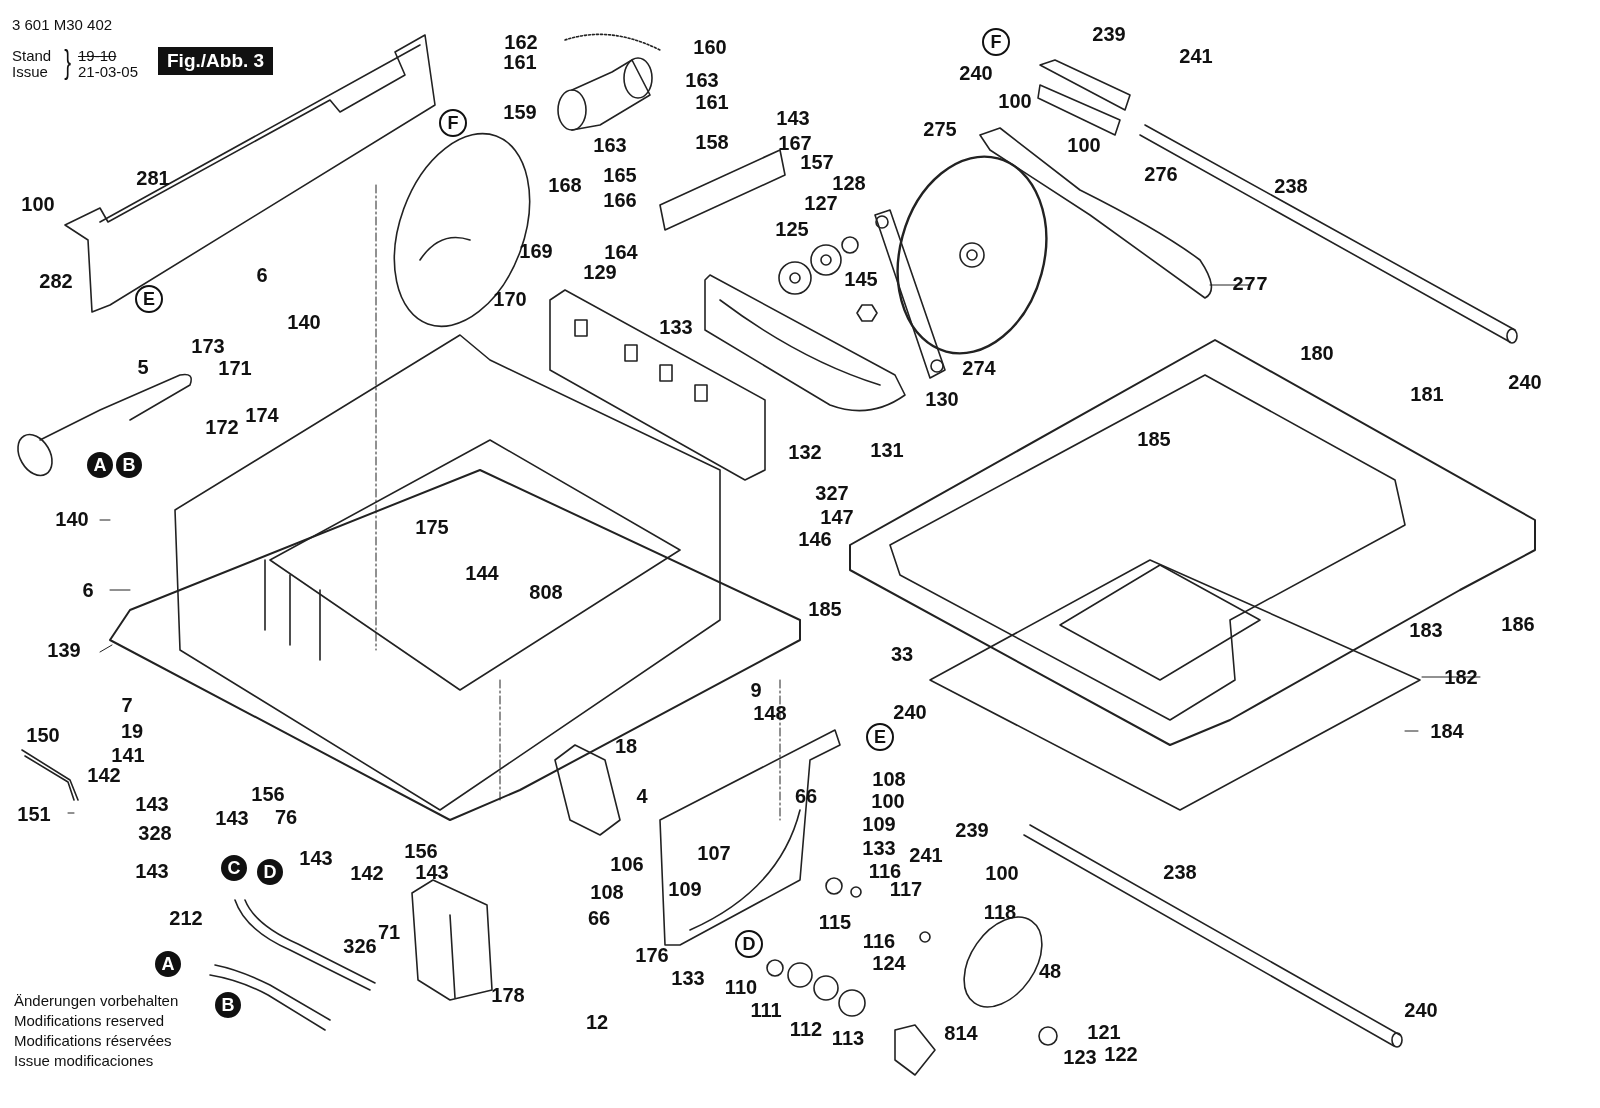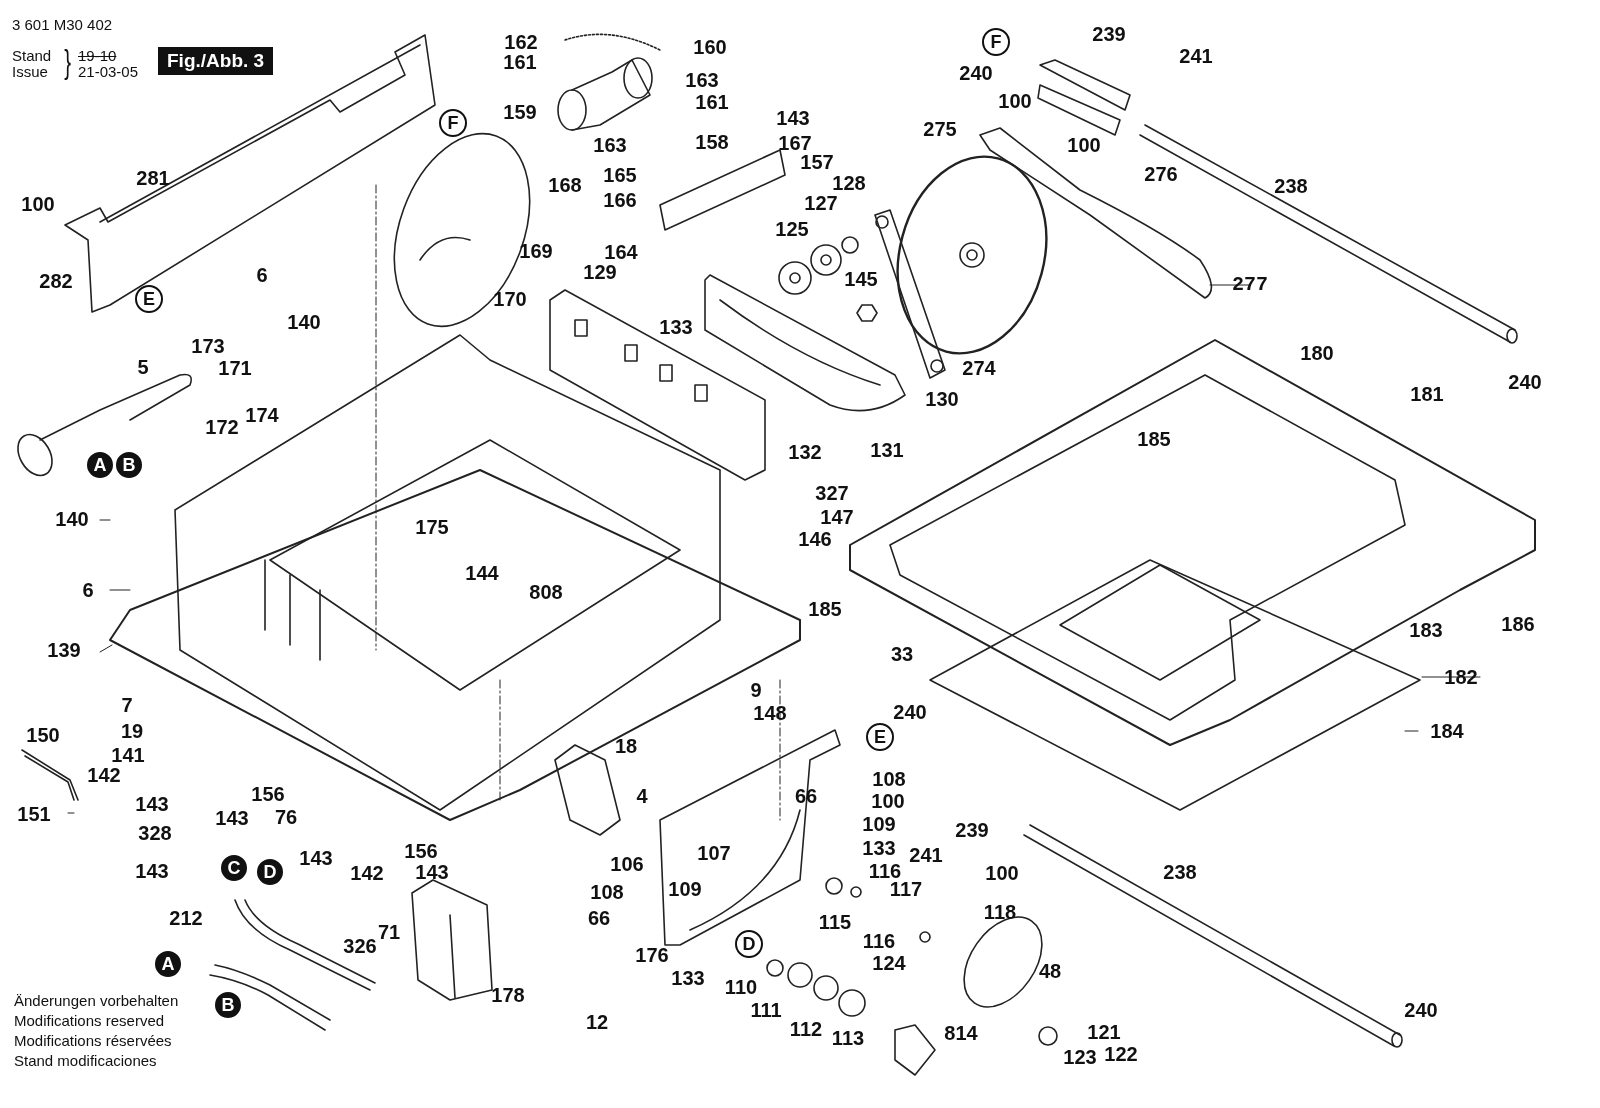--- a/index.html
+++ b/index.html
@@ -169,21 +169,21 @@
 <div class="hdr" style="left:12px;top:63px;">Issue</div>
 <div class="brace">}</div>
 <div class="hdr strike" style="left:78px;top:47px;">19-10</div>
 <div class="hdr" style="left:78px;top:63px;">21-03-05</div>
 <div class="fig">Fig./Abb. 3</div>
 
 <div class="foot">
   <div>Änderungen vorbehalten</div>
   <div>Modifications reserved</div>
   <div>Modifications réservées</div>
-  <div>Stand modificaciones</div>
+  <div>Issue modificaciones</div>
 </div>
 
 <div id="labels">
     <div class="lbl" style="left: 153px; top: 178px;">281</div>
     <div class="lbl" style="left: 38px; top: 204px;">100</div>
     <div class="lbl" style="left: 56px; top: 281px;">282</div>
     <div class="circ" style="left: 149px; top: 299px;">E</div>
     <div class="circ" style="left: 453px; top: 123px;">F</div>
     <div class="lbl" style="left: 262px; top: 275px;">6</div>
     <div class="lbl" style="left: 304px; top: 322px;">140</div>

